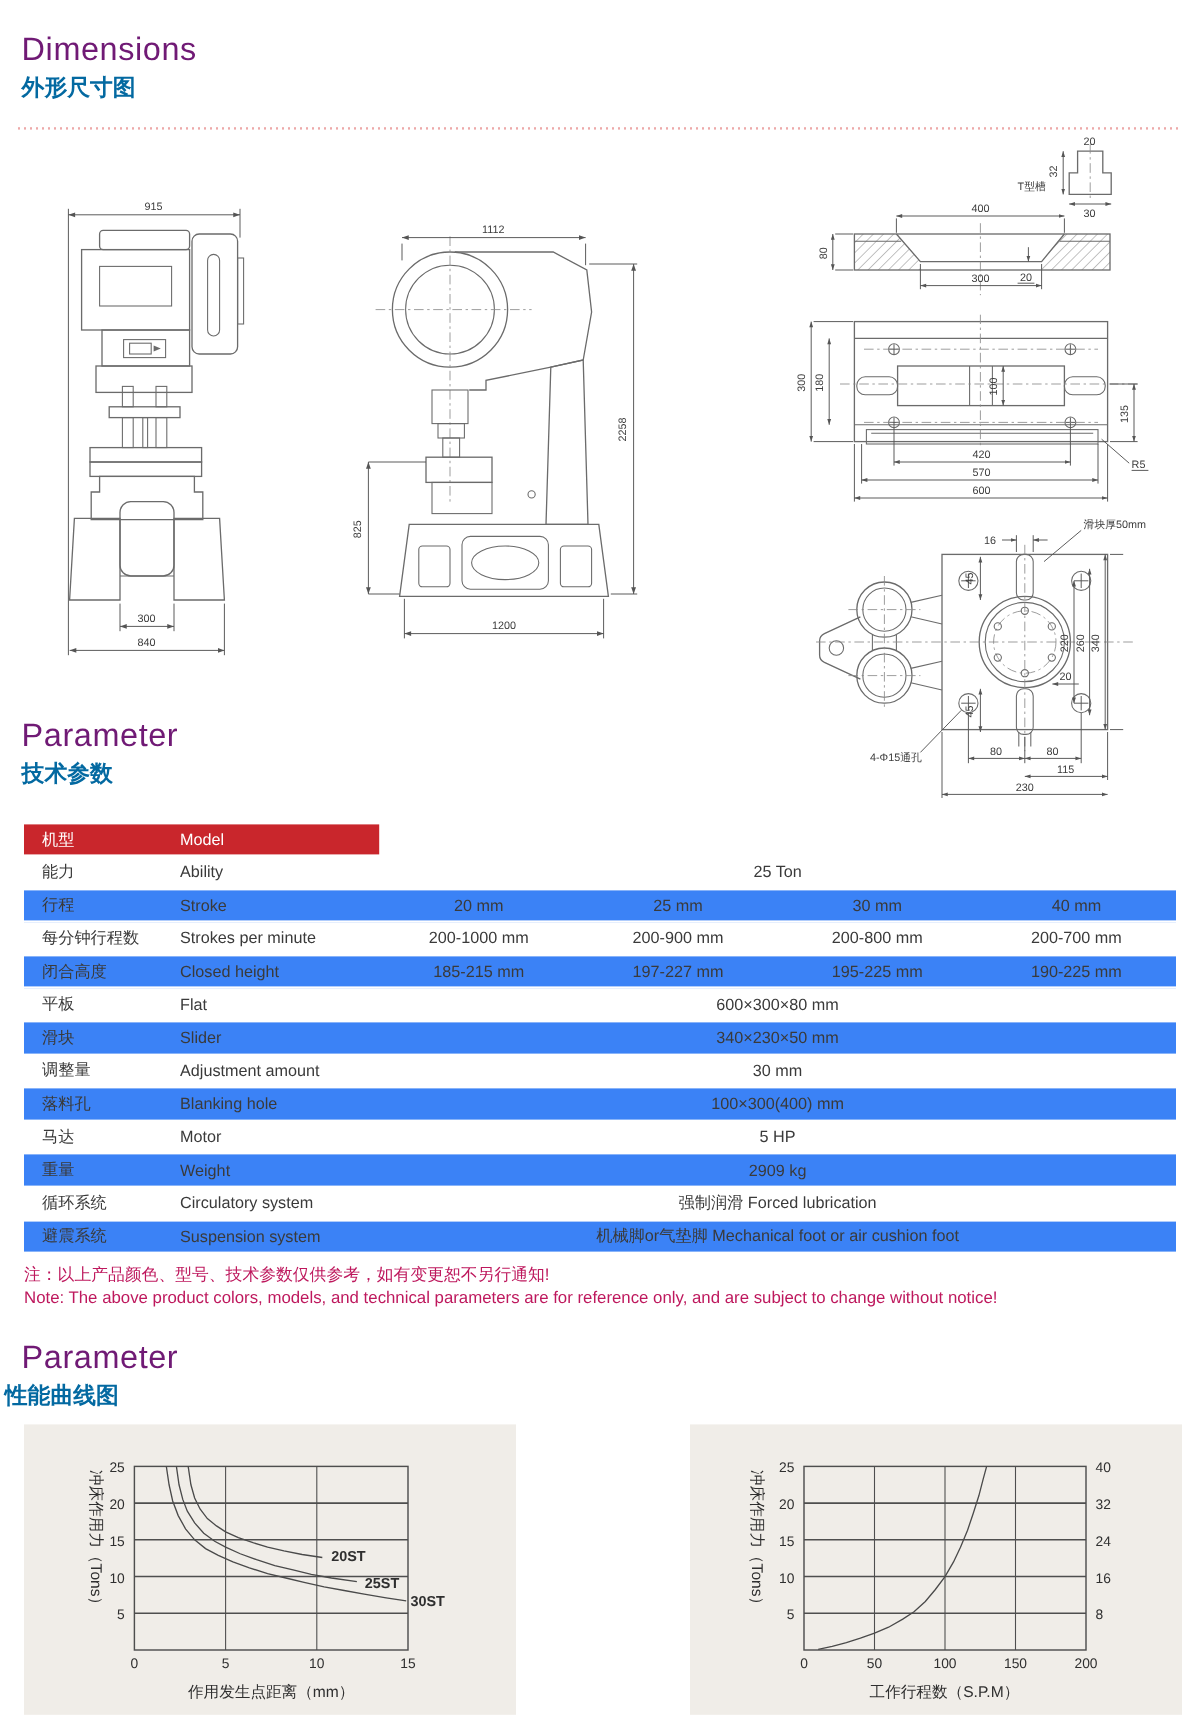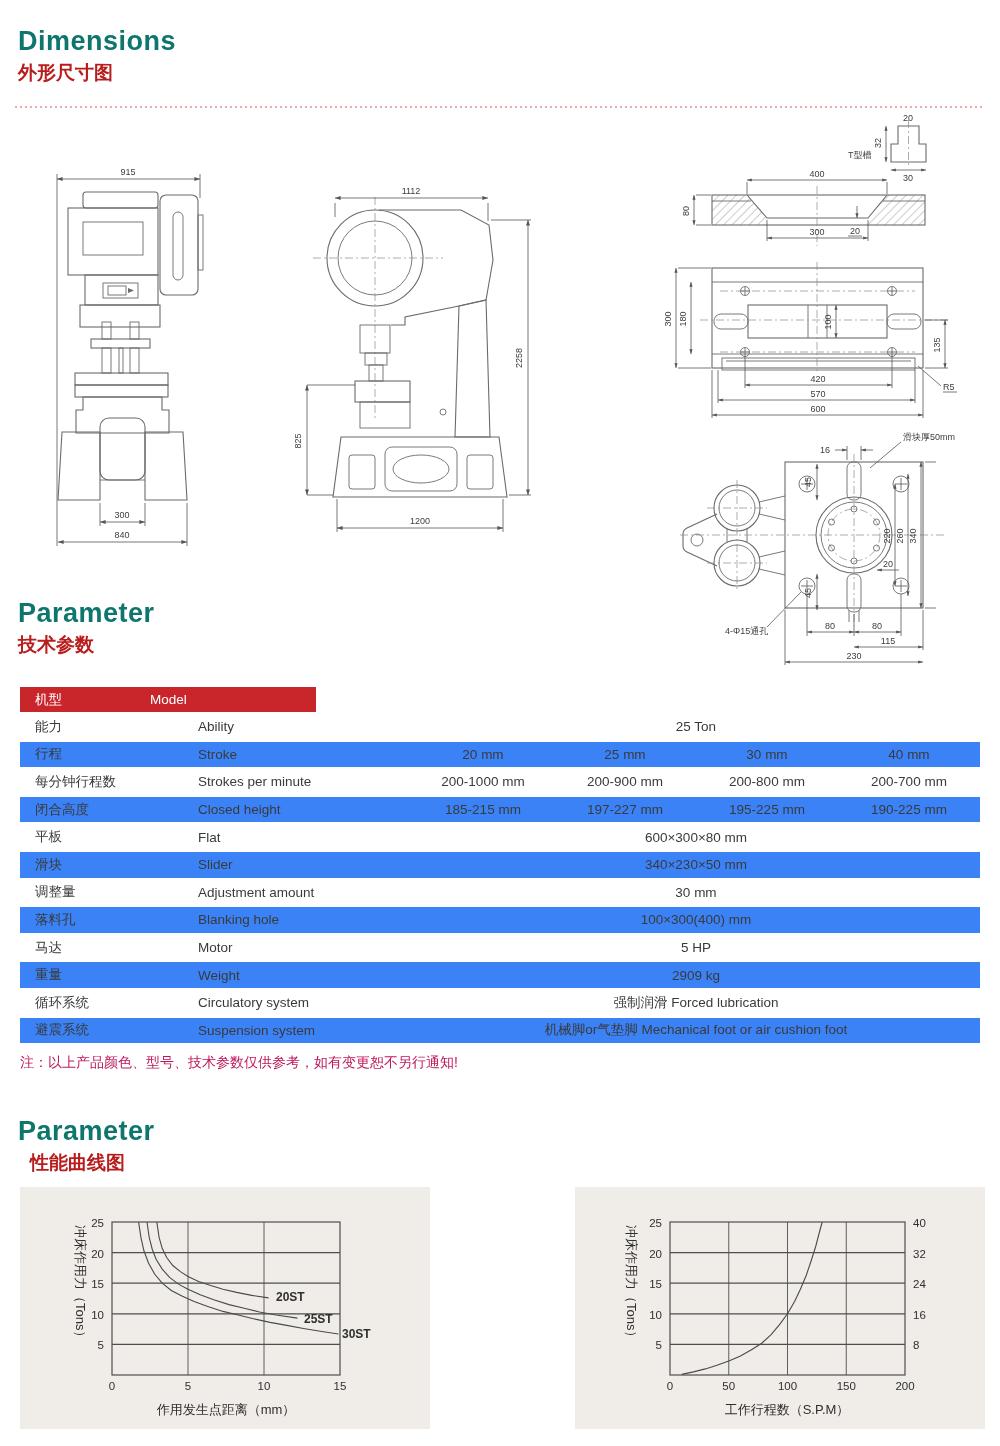--- a/index.html
+++ b/index.html
@@ -1,33 +1,33 @@
 <!DOCTYPE html>
 <html><head>
 <meta charset="utf-8">
 <style>
   * { margin:0; padding:0; box-sizing:border-box; }
   body { background:#fff; font-family:"Liberation Sans", sans-serif; }
   #page { position:relative; width:1000px; height:1446px; background:#fff; overflow:hidden; }
-  .sec-title { position:absolute; font-size:27px; font-weight:bold; color:#0f766e; letter-spacing:0.5px; }
-  .sec-sub { position:absolute; font-size:19px; font-weight:700; color:#b91c1c; }
+  .sec-title { position:absolute; font-size:27px; font-weight:normal; color:#701a75; letter-spacing:0.5px; }
+  .sec-sub { position:absolute; font-size:19px; font-weight:700; color:#0369a1; }
   .dotted-rule { position:absolute; left:15px; width:970px; height:2px;
     background:repeating-linear-gradient(90deg,#eda9a9 0 2px, transparent 2px 5px); }
   .drawing { position:absolute; }
   svg text { font-family:"Liberation Sans", sans-serif; fill:#3c3c3c; font-size:9px; }
   .dline { stroke:#555; stroke-width:0.8; }
   .oline { stroke:#6b6b6b; stroke-width:1.1; fill:none; }
   .oline2 { stroke:#6b6b6b; stroke-width:0.9; fill:none; }
   .cline { stroke:#8a8a8a; stroke-width:0.7; fill:none; stroke-dasharray:8 3 2 3; }
   
   .spec-table { position:absolute; left:20px; top:687px; width:960px; font-size:13.5px; color:#3a3a3a; }
   .t-header { display:flex; height:25px; margin-bottom:2px; }
   .t-header-red { width:296px; background:#c9262c; color:#fff; display:flex; align-items:center; margin-right:3px; }
   .t-header-dark { flex:1; background:#312b29; color:#fff; display:flex; align-items:center; justify-content:center; }
-  .t-row { display:flex; height:27.6px; align-items:center; background:#fff;gap:48px; }
+  .t-row { display:flex; height:27.6px; align-items:center; background:#fff; }
   .t-row.alt { background:#3b82f6; }
   .t-row { border-bottom:2px solid #fff; }
   .t-cn { width:130px; padding-left:15px; }
   .t-en { width:166px; }
   .t-vals { flex:1; display:flex; height:100%; align-items:center; }
   .t-cell { width:25%; text-align:center; }
   .t-cell-full { flex:1; text-align:center; }
   .t-header-red .t-cn { width:130px; padding-left:15px;font-family:Liberation Serif, serif; }
   .note-line { position:absolute; left:20px; font-size:14px; color:#be185d; }
   
@@ -472,23 +472,24 @@
     <div class="t-row alt">
         <span class="t-cn">避震系统</span>
         <span class="t-en">Suspension system</span>
         <div class="t-vals">
           <span class="t-cell-full">机械脚or气垫脚 Mechanical foot or air cushion foot</span>
         </div>
       </div>
   </div>
 
   <div class="note-line" style="top:1054px;">注：以上产品颜色、型号、技术参数仅供参考，如有变更恕不另行通知!</div>
+  <div class="note-line" style="top:1073px;">Note: The above product colors, models, and technical parameters are for reference only, and are subject to change without notice!</div>
 
   <div class="sec-title" style="left:18px;top:1116px;">Parameter</div>
-  <div class="sec-sub" style="left:30px;top:1150px;text-align:center;">性能曲线图</div>
+  <div class="sec-sub" style="left:4px;top:1150px;text-align:center;">性能曲线图</div>
 
   <div class="panel" style="left:20px;top:1187px;">
     <svg class="chart-svg" width="410" height="242" viewBox="0 0 410 242">
       <g>
         <rect class="plot-border" x="92" y="35" width="228" height="153"></rect>
         <line class="grid-h" x1="92" y1="65.6" x2="320" y2="65.6"></line>
         <line class="grid-h" x1="92" y1="96.2" x2="320" y2="96.2"></line>
         <line class="grid-h" x1="92" y1="126.8" x2="320" y2="126.8"></line>
         <line class="grid-h" x1="92" y1="157.4" x2="320" y2="157.4"></line>
         <line class="grid-v" x1="168" y1="35" x2="168" y2="188"></line>

